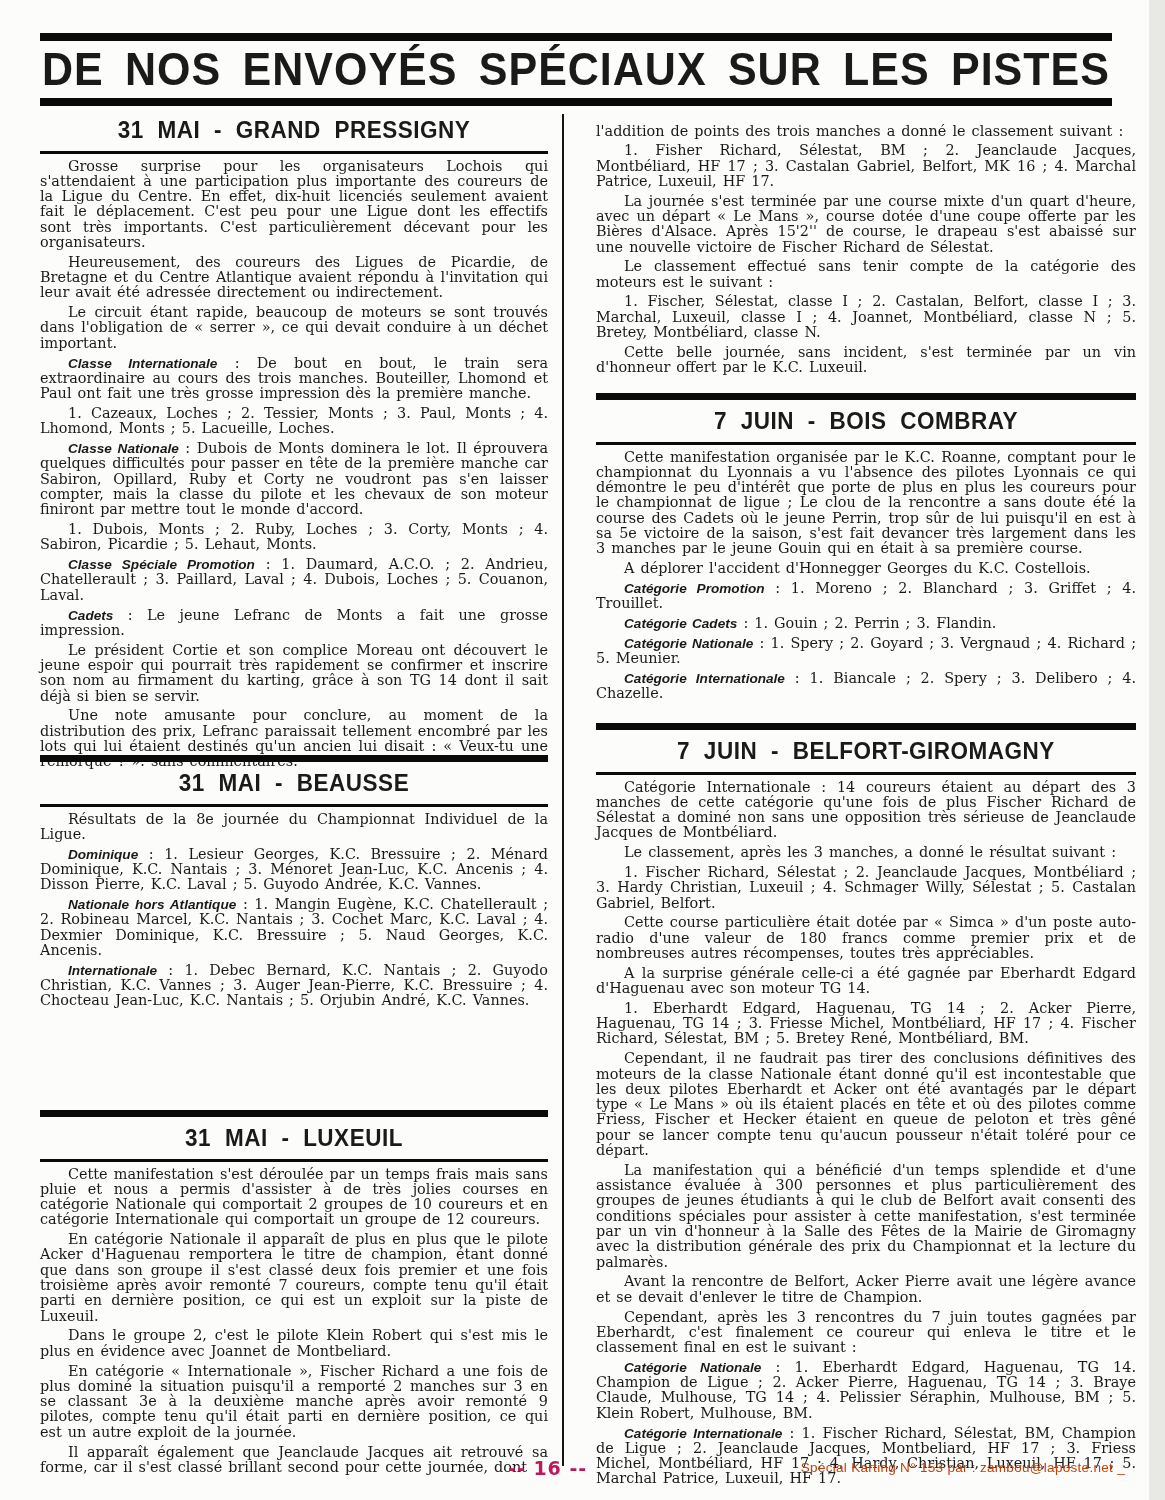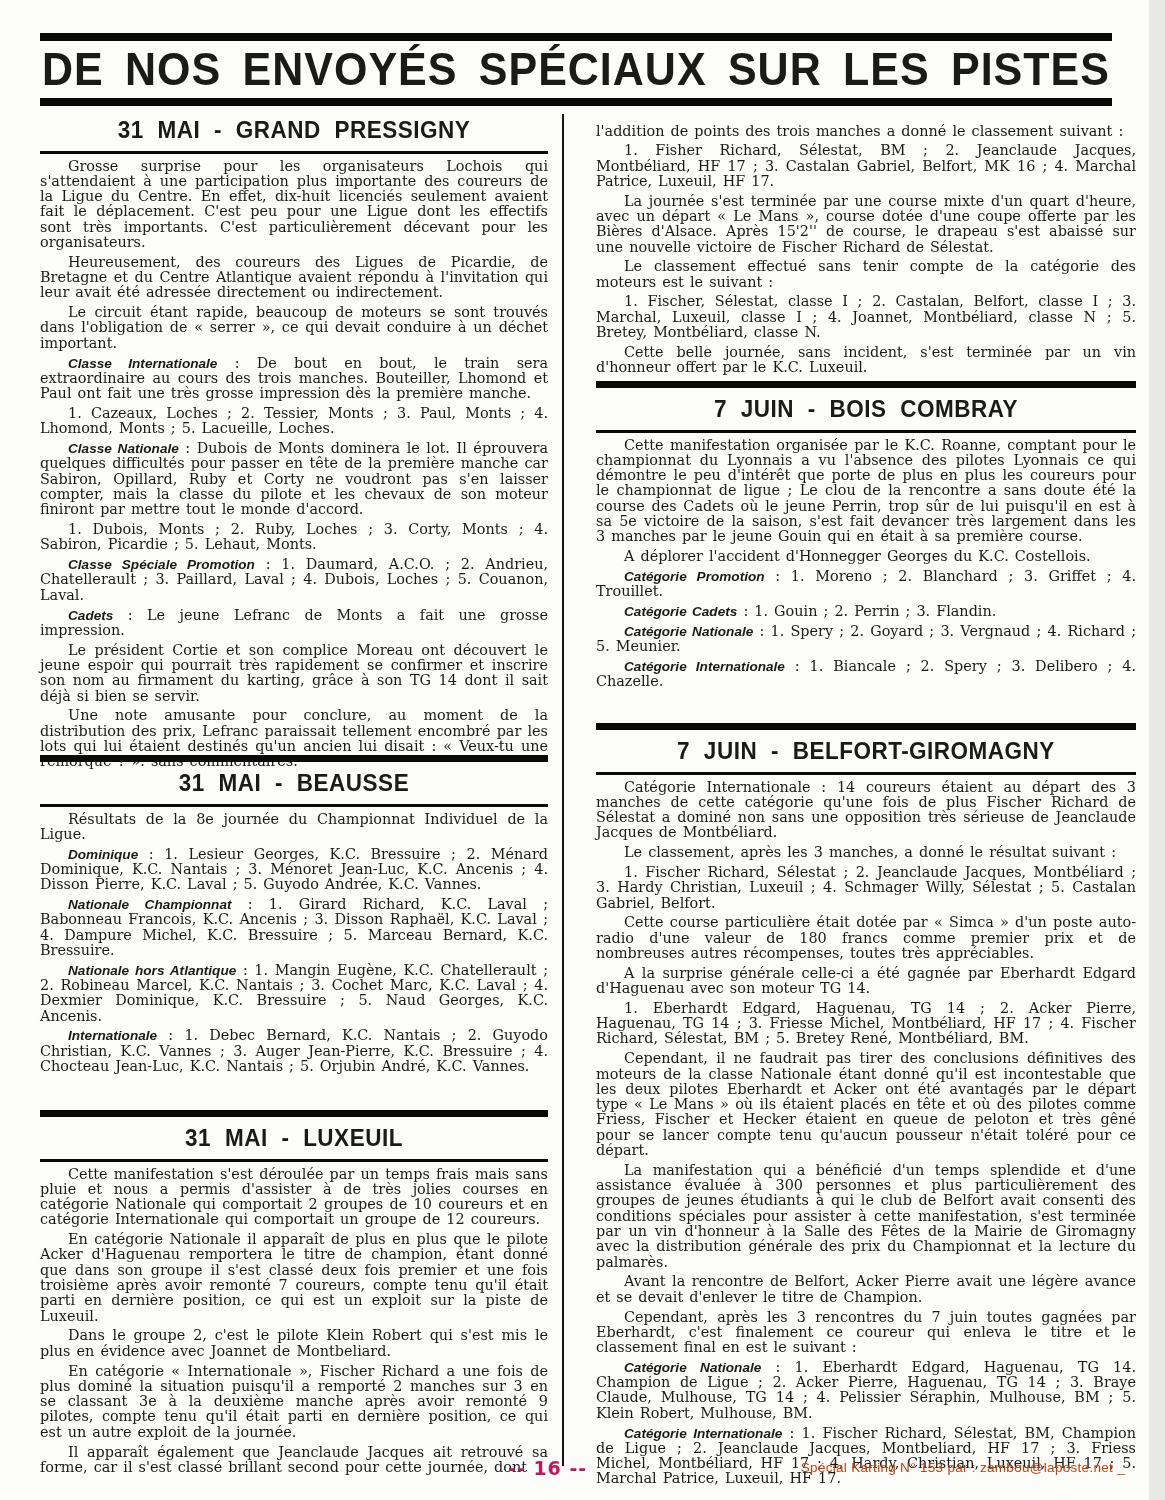--- a/index.html
+++ b/index.html
@@ -12,21 +12,21 @@
         line-height:57px;height:57px;letter-spacing:1px;white-space:nowrap;
         display:flex;justify-content:space-between;align-items:center;padding:0 2px;
         transform:scaleY(1.06);transform-origin:center;}
   
   .col{position:absolute;top:0;height:1500px;}
   .col-left{left:40px;width:508px;}
   .col-right{left:596px;width:540px;}
   .divider{position:absolute;left:562px;top:114px;width:2px;height:1352px;background:#141414;}
   .section{position:absolute;left:0;right:0;}
   #left-s0{top:118px;}  #left-s1{top:755px;}  #left-s2{top:1110px;}
-  #right-s0{top:119px;} #right-s1{top:381px;} #right-s2{top:723px;}
+  #right-s0{top:119px;} #right-s1{top:393px;} #right-s2{top:723px;}
   .sec-rule-thick{height:7px;background:#0a0a0a;}
   .sec-heading{font-family:"Liberation Sans",sans-serif;font-weight:bold;font-size:22.5px;
         letter-spacing:.5px;word-spacing:7px;text-align:center;margin:9px 0 7px 0;
         transform:scaleY(1.05);}
   .sec-heading:first-child{margin-top:0;}
   .rule-thin{height:3px;background:#0a0a0a;}
   
   .para{margin:4.5px 0 0 0;font-size:14.4px;line-height:15.3px;text-align:justify;
         text-indent:28px;word-spacing:1.5px;}
   .para.noindent{text-indent:0;}
@@ -71,21 +71,20 @@
         <p class="para"><b class="lead">Cadets</b> : Le jeune Lefranc de Monts a fait une grosse impression.</p>
         <p class="para">Le président Cortie et son complice Moreau ont découvert le jeune espoir qui pourrait très rapidement se confirmer et inscrire son nom au firmament du karting, grâce à son TG 14 dont il sait déjà si bien se servir.</p>
         <p class="para">Une note amusante pour conclure, au moment de la distribution des prix, Lefranc paraissait tellement encombré par les lots qui lui étaient destinés qu'un ancien lui disait : « Veux-tu une remorque ? ». sans commentaires.</p>
       </section>
       <section class="section" id="left-s1">
         <div class="sec-rule-thick"></div>
         <h2 class="sec-heading">31 MAI - BEAUSSE</h2>
         <div class="rule-thin"></div>
         <p class="para">Résultats de la 8e journée du Championnat Individuel de la Ligue.</p>
         <p class="para"><b class="lead">Dominique</b> : 1. Lesieur Georges, K.C. Bressuire ; 2. Ménard Dominique, K.C. Nantais ; 3. Ménoret Jean-Luc, K.C. Ancenis ; 4. Disson Pierre, K.C. Laval ; 5. Guyodo Andrée, K.C. Vannes.</p>
-        <p class="para"><b class="lead">Nationale Championnat</b> : 1. Girard Richard, K.C. Laval ; Babonneau Francois, K.C. Ancenis ; 3. Disson Raphaël, K.C. Laval ; 4. Dampure Michel, K.C. Bressuire ; 5. Marceau Bernard, K.C. Bressuire.</p>
         <p class="para"><b class="lead">Nationale hors Atlantique</b> : 1. Mangin Eugène, K.C. Chatellerault ; 2. Robineau Marcel, K.C. Nantais ; 3. Cochet Marc, K.C. Laval ; 4. Dexmier Dominique, K.C. Bressuire ; 5. Naud Georges, K.C. Ancenis.</p>
         <p class="para"><b class="lead">Internationale</b> : 1. Debec Bernard, K.C. Nantais ; 2. Guyodo Christian, K.C. Vannes ; 3. Auger Jean-Pierre, K.C. Bressuire ; 4. Chocteau Jean-Luc, K.C. Nantais ; 5. Orjubin André, K.C. Vannes.</p>
       </section>
       <section class="section" id="left-s2">
         <div class="sec-rule-thick"></div>
         <h2 class="sec-heading">31 MAI - LUXEUIL</h2>
         <div class="rule-thin"></div>
         <p class="para">Cette manifestation s'est déroulée par un temps frais mais sans pluie et nous a permis d'assister à de très jolies courses en catégorie Nationale qui comportait 2 groupes de 10 coureurs et en catégorie Internationale qui comportait un groupe de 12 coureurs.</p>
         <p class="para">En catégorie Nationale il apparaît de plus en plus que le pilote Acker d'Haguenau remportera le titre de champion, étant donné que dans son groupe il s'est classé deux fois premier et une fois troisième après avoir remonté 7 coureurs, compte tenu qu'il était parti en dernière position, ce qui est un exploit sur la piste de Luxeuil.</p>
         <p class="para">Dans le groupe 2, c'est le pilote Klein Robert qui s'est mis le plus en évidence avec Joannet de Montbeliard.</p>

